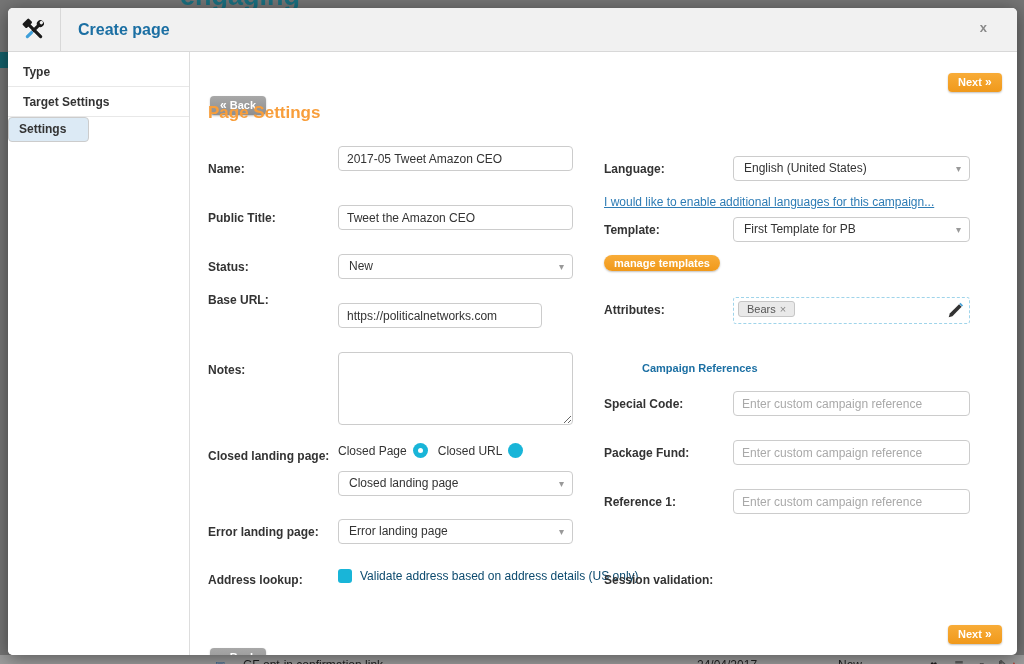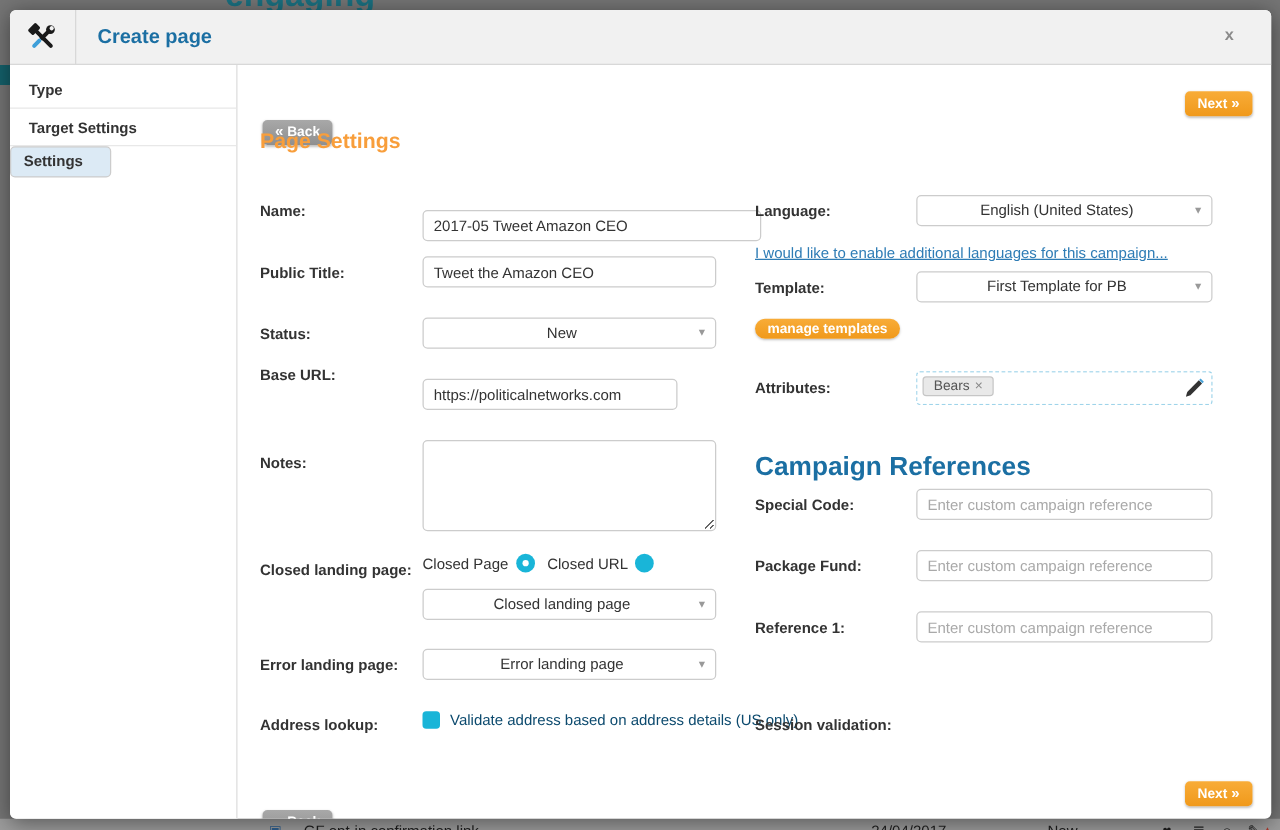--- a/index.html
+++ b/index.html
@@ -94,21 +94,21 @@
   .inp {
     position:absolute; height:25px; border:1px solid #ccc; border-radius:4px;
     background:#fff; font-family:"Liberation Sans",sans-serif;
     font-size:12px; color:#333; padding:0 8px; outline:none;
   }
   .inp::placeholder { color:#a9a9a9; }
 
   .sel {
     position:absolute; height:25px; border:1px solid #ccc; border-radius:4px;
     background:#fff; font-size:12px; color:#333; line-height:23px;
-    padding:0 22px 0 10px; cursor:pointer; white-space:nowrap; overflow:hidden;text-align:center;
+    padding:0 22px 0 10px; cursor:pointer; white-space:nowrap; overflow:hidden;
   }
   .sel .caret {
     position:absolute; right:8px; top:0; line-height:23px;
     font-size:10px; color:#999;
   }
 
   textarea.notes {
     position:absolute; border:1px solid #ccc; border-radius:4px;
     background:#fff; resize:both; outline:none;
     font-family:"Liberation Sans",sans-serif; font-size:12px; padding:6px 8px;
@@ -158,21 +158,21 @@
     background:#fff; height:27px;
   }
   .attr-tag {
     display:inline-block; margin:3px 0 0 4px; padding:1px 8px;
     background:#e9e9e9; border:1px solid #c6c6c6; border-radius:3px;
     font-size:11px; color:#555; cursor:pointer;
   }
   .attr-tag .rm { margin-left:4px; color:#888; }
   .attr-pencil { position:absolute; right:5px; top:4px; cursor:pointer; }
 
-  .refs-heading { font-size:21px; font-weight:bold; color:#1B6FA3; }
+  .refs-heading { font-size:11px; font-weight:bold; color:#1B6FA3;margin-left:38px; }
 </style>
 </head>
 <body>
 
 <div class="bg-logo">engaging</div>
 <div class="bg-left-strip"></div>
 <div class="bg-bottom-bar">
   <div class="bg-row">
     <span class="type-ic">▣</span>
     <span class="rname">GF opt-in confirmation link</span>
@@ -222,21 +222,21 @@
     </div>
     <div class="abs btn btn-orange" style="left:758px; top:21px;">
       <span>Next</span>
       <span class="arr">»</span>
     </div>
 
     <div class="abs page-heading" style="left:18px; top:51px;">Page Settings</div>
 
     
     <div class="abs lbl" style="left:18px; top:110px;">Name:</div>
-    <input class="inp" style="left: 148px; top: 116px; width: 271px;" value="2017-05 Tweet Amazon CEO">
+    <input class="inp" style="left: 148px; top: 94px; width: 235px;" value="2017-05 Tweet Amazon CEO">
 
     <div class="abs lbl" style="left:18px; top:159px;">Public Title:</div>
     <input class="inp" style="left: 148px; top: 153px; width: 235px;" value="Tweet the Amazon CEO">
 
     <div class="abs lbl" style="left:18px; top:208px;">Status:</div>
     <div class="sel" style="left:148px; top:202px; width:235px;">
       <span>New</span>
       <span class="caret">▾</span>
     </div>
 

